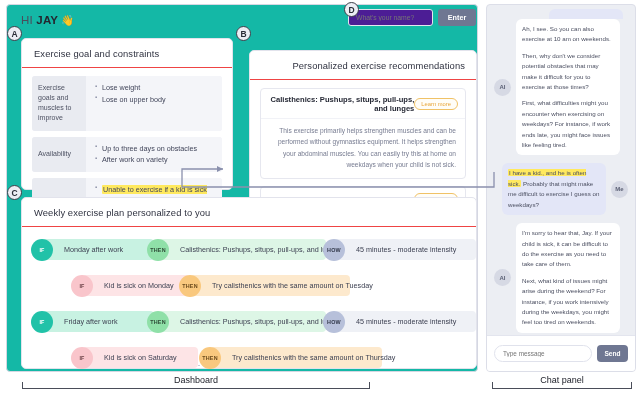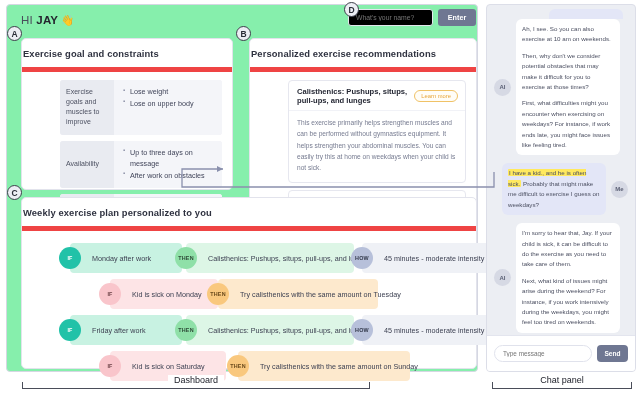--- a/index.html
+++ b/index.html
@@ -8,21 +8,21 @@
     background: #ffffff;
     font-family: "Liberation Sans", sans-serif;
     overflow: hidden;
   }
   #root { position: relative; width: 640px; height: 397px; }
 
   
   .dashboard {
     position: absolute; left: 6px; top: 4px;
     width: 472px; height: 368px;
-    background: #86efac;
+    background: #14b8a6;
     border: 1px solid #d5d7e2;
     border-radius: 4px;
   }
   .hello {
     position: absolute; left: 14px; top: 9px;
     font-size: 11.5px; color: #3b3f4c; letter-spacing: .2px;
   }
   .hello .hi { font-weight: 400; color: #4a4e5c; }
   .hello .jay { font-weight: 700; color: #24262f; }
   .hello .wave { font-size: 10.5px; }
@@ -40,29 +40,29 @@
   }
 
   
   .panel {
     position: absolute;
     background: #ffffff;
     border: 1px solid #e2e3ec;
     border-radius: 5px;
   }
   .panel-title {
-    font-size: 9.4px; font-weight: 700; color: #2f3240;
-    padding: 9px 11px 8px 1px;
-    border-bottom: 5px solid #ef4444;
+    font-size: 9.4px; font-weight: 400; color: #2f3240;
+    padding: 9px 11px 8px 12px;
+    border-bottom: 1px solid #ef4444;
     letter-spacing: .1px;
   }
-  .panel-body { padding: 8px 10px 10px 10px; margin-left: 28px; }
+  .panel-body { padding: 8px 10px 10px 10px; }
 
   #panelA { left: 14px; top: 33px; width: 212px; height: 152px; }
-  #panelB { left: 242px; top: 33px; width: 228px; height: 172px; }
+  #panelB { left: 242px; top: 45px; width: 228px; height: 172px; text-align: right; }
   #panelC { left: 14px; top: 192px; width: 456px; height: 172px; }
 
   
   .ctable { display: flex; flex-direction: column; gap: 6px; }
   .crow { display: flex; background: #f2f3f7; border-radius: 3px; overflow: hidden; }
   .ckey {
     width: 54px; flex: none;
     font-size: 7px; color: #4d5162; line-height: 1.45;
     padding: 7px 6px; display: flex; align-items: center;
     background: #e9ebf1;
@@ -102,21 +102,21 @@
     padding: 0 9px 8px 8px; border-top: 1px solid #f1f2f7; padding-top: 6px;
   }
 
   
   .flows { position: relative; padding: 4px 0 0 2px; }
   .frow { position: relative; height: 36px; }
   .frow.indent { padding-left: 40px; }
 
   .chip {
     position: absolute; display: flex; align-items: center;
-    height: 30px; border-radius: 4px;
+    height: 21px; border-radius: 4px;
     font-size: 7.2px; color: #3d4152; white-space: nowrap;
   }
   .chip .txt { padding: 0 9px 0 22px; }
 
   .node {
     position: absolute; left: -11px; top: 50%;
     transform: translateY(-50%);
     width: 22px; height: 22px; border-radius: 50%;
     display: flex; align-items: center; justify-content: center;
     font-size: 5.4px; font-weight: 700; color: #ffffff;
@@ -137,21 +137,21 @@
 
   .conn {
     position: absolute; top: 50%; height: 1px;
     background: #c9cdda; z-index: 1;
   }
 
   
   .nameform { position: absolute; left: 348px; top: 9px; width: 128px; height: 17px; }
   .nameinput {
     position: absolute; left: 0; top: 0; width: 85px; height: 17px;
-    background: #000000; border: 1px solid #e4e6ee; border-radius: 3px;
+    background: #4c1d95; border: 1px solid #e4e6ee; border-radius: 3px;
     font-size: 6.8px; color: #a3a7b8; font-family: "Liberation Sans", sans-serif;
     padding-left: 7px; outline: none; text-decoration: underline;
   }
   .enterbtn {
     position: absolute; left: 90px; top: 0; width: 38px; height: 17px;
     background: #6f7792; border: none; border-radius: 3px;
     color: #fff; font-size: 7.2px; font-weight: 600;
     font-family: "Liberation Sans", sans-serif; cursor: pointer;
   }
 
@@ -255,22 +255,22 @@
                 <ul>
                   <li>Lose weight</li>
                   <li>Lose on upper body</li>
                 </ul>
               </div>
             </div>
             <div class="crow">
               <div class="ckey">Availability</div>
               <div class="cval">
                 <ul>
-                  <li>Up to three days on message</li>
-                  <li>After work on obstacles</li>
+                  <li>Up to three days on obstacles</li>
+                  <li>After work on variety</li>
                 </ul>
               </div>
             </div>
             <div class="crow">
               <div class="ckey">Obstacles</div>
               <div class="cval">
                 <ul>
                   <li><span class="hl">Unable to exercise if a kid is sick as the user has to take care of them on weekdays</span></li>
                   <li>Can only exercise at home on weekdays</li>
                 </ul>
@@ -348,21 +348,21 @@
               </div>
             </div>
             <div class="frow indent">
               <div class="chip pink" style="left: 48px; width: 116px;">
                 <div class="node rose">IF</div>
                 <div class="txt">Kid is sick on Saturday</div>
               </div>
               <div class="conn" style="left: 164px; width: 2px;"></div>
               <div class="chip peach" style="left: 176px; width: 172px;">
                 <div class="node orange">THEN</div>
-                <div class="txt">Try calisthenics with the same amount on Sunday</div>
+                <div class="txt">Try calisthenics with the same amount on Thursday</div>
               </div>
             </div>
           </div>
       </div>
     </div>
   </div>
 
   <div class="nameform">
     <input class="nameinput" placeholder="What's your name?" style="">
     <button class="enterbtn">Enter</button>

